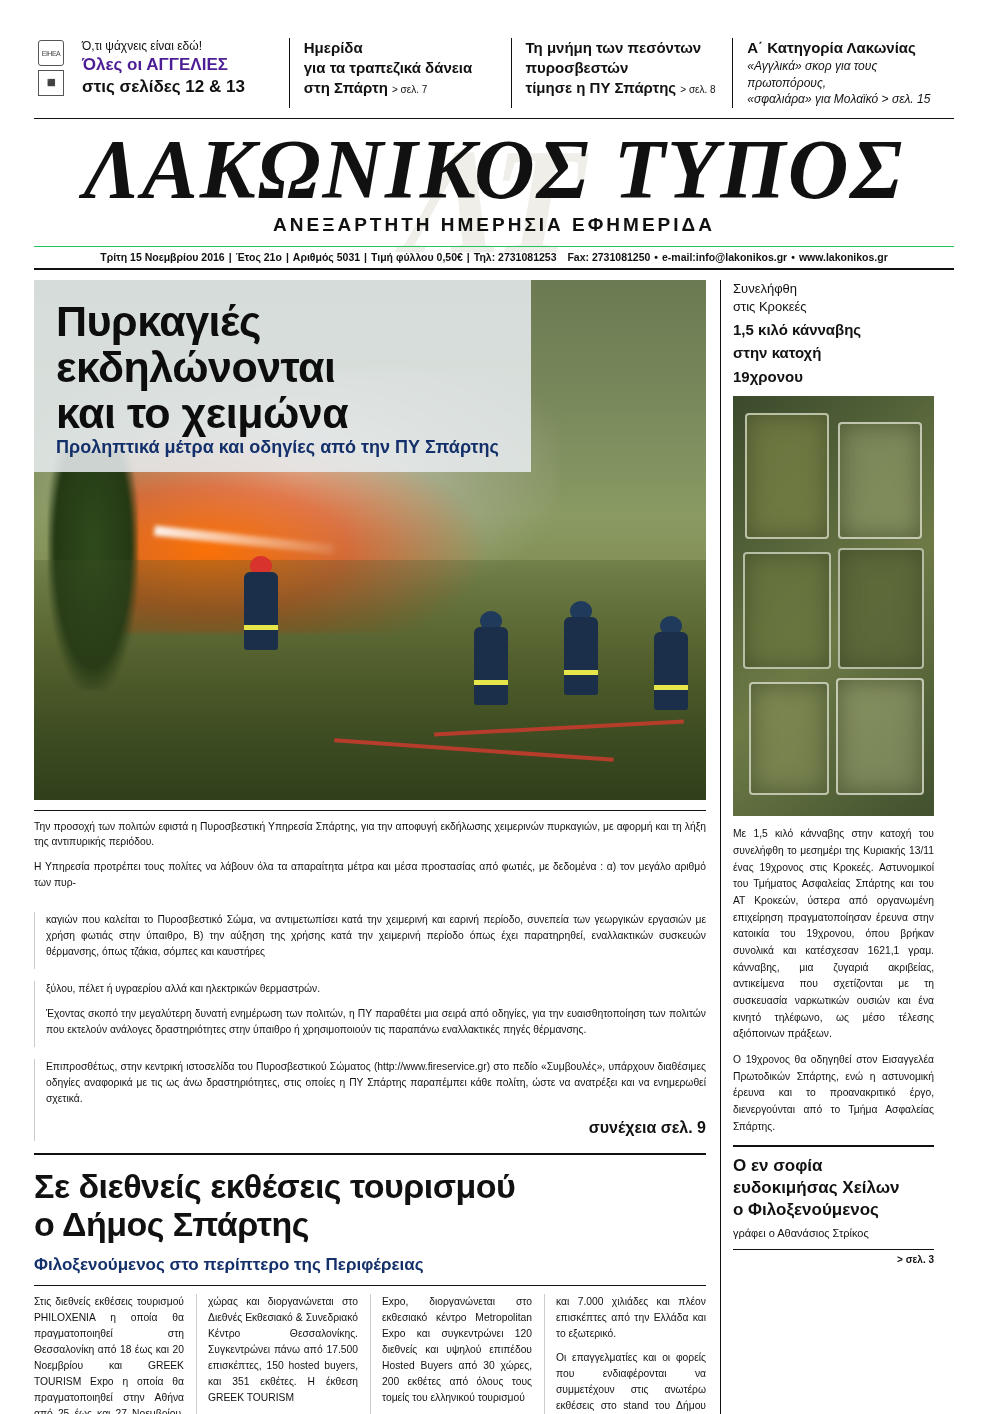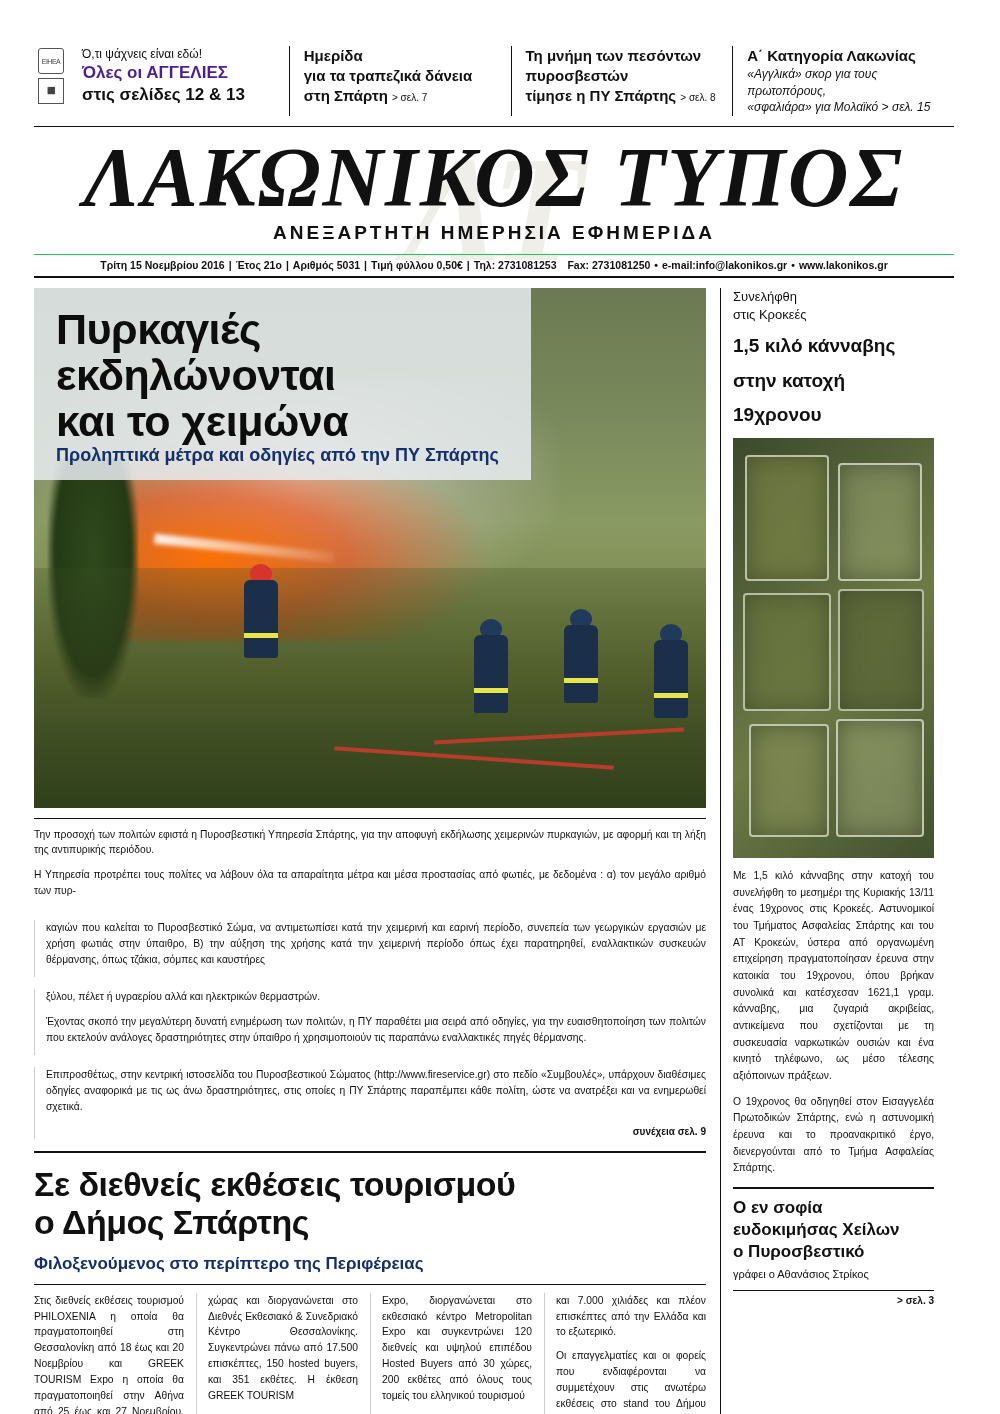--- a/index.html
+++ b/index.html
@@ -4,21 +4,21 @@
 <style>
   * { box-sizing: border-box; }
   html, body { margin:0; padding:0; }
   body {
     width:1000px; height:1414px;
     background:#ffffff;
     font-family:"Liberation Sans", sans-serif;
     color:#111;
     position:relative;
   }
-  .page { position:relative; width:988px; height:1414px; padding:12px 34px; }
+  .page { position:relative; width:988px; height:1414px; padding:4px 34px; }
 
   
   .teaser-bar { display:flex; align-items:stretch; padding-top:34px; gap:0; }
   .teaser-logo {
     width:34px; display:flex; flex-direction:column; align-items:center;
     justify-content:flex-start; gap:4px; padding-top:2px;
   }
   .logo-badge {
     width:26px;height:26px;border:1px solid #555;border-radius:3px;
     font-size:7px;display:flex;align-items:center;justify-content:center;
@@ -124,34 +124,34 @@
 
   
   .lead-body {
     display:flex; gap:12px; margin-top:10px; padding-top:8px;
     border-top:1px solid #111;
     flex-direction:column;
   }
   .lead-body .col { flex:1; font-size:10.3px; line-height:1.55; text-align:justify; }
   .lead-body .col + .col { border-left:1px solid #ccc; padding-left:11px; }
   .lead-body p { margin:0 0 9px 0; }
-  .cont { font-weight:bold; font-size:10px; text-align:right; display:block; }
+  .cont { font-weight:bold; font-size:16px; text-align:right; display:block; }
 
   
   .story2 { margin-top:12px; border-top:2px solid #111; padding-top:12px; }
   .story2 h2 { margin:0; font-size:34px; line-height:1.12; font-weight:bold; letter-spacing:-0.5px; }
   .story2 .sub { margin-top:12px; font-size:17px; color:#14306b; font-weight:bold; }
   .story2 .cols { display:flex; gap:12px; margin-top:10px; padding-top:8px; border-top:1px solid #111; }
   .story2 .col { flex:1; font-size:10.3px; line-height:1.55; text-align:justify; }
   .story2 .col + .col { border-left:1px solid #ccc; padding-left:11px; }
   .story2 .col p { margin:0 0 8px 0; }
 
   
   .rc-kicker { font-size:13px; line-height:1.4; }
-  .rc-head { font-size:19px; font-weight:bold; line-height:1.3; margin-top:10px; }
+  .rc-head { font-size:15px; font-weight:bold; line-height:1.3; margin-top:4px; }
   .rc-photo {
     margin-top:10px; width:100%; height:420px;
     background:linear-gradient(135deg,#3b4a2b,#55633a 30%,#6d7a46 55%,#41502e 100%);
     position:relative; overflow:hidden;
   }
   .bag {
     position:absolute; background:rgba(210,215,205,0.45);
     border:2px solid rgba(240,240,235,0.6); border-radius:4px;
     box-shadow:inset 0 0 24px rgba(60,70,40,0.7);
   }
@@ -324,19 +324,19 @@
       </div>
 
       <div class="rc-body">
         <p>Με 1,5 κιλό κάνναβης στην κατοχή του συνελήφθη το μεσημέρι της Κυριακής 13/11 ένας 19χρονος στις Κροκεές. Αστυνομικοί του Τμήματος Ασφαλείας Σπάρτης και του ΑΤ Κροκεών, ύστερα από οργανωμένη επιχείρηση πραγματοποίησαν έρευνα στην κατοικία του 19χρονου, όπου βρήκαν συνολικά και κατέσχεσαν 1621,1 γραμ. κάνναβης, μια ζυγαριά ακριβείας, αντικείμενα που σχετίζονται με τη συσκευασία ναρκωτικών ουσιών και ένα κινητό τηλέφωνο, ως μέσο τέλεσης αξιόποινων πράξεων.</p>
         <p>Ο 19χρονος θα οδηγηθεί στον Εισαγγελέα Πρωτοδικών Σπάρτης, ενώ η αστυνομική έρευνα και το προανακριτικό έργο, διενεργούνται από το Τμήμα Ασφαλείας Σπάρτης.</p>
       </div>
 
       <div class="rc-foot">
         <h3>Ο εν σοφία</h3>
         <h3>ευδοκιμήσας Χείλων</h3>
-        <h3>ο Πυροσβεστικό</h3>
+        <h3>ο Φιλοξενούμενος</h3>
         <div class="by">γράφει ο Αθανάσιος Στρίκος</div>
         <div class="ref2">&gt; σελ. 3</div>
       </div>
     </div>
   </div>
 </div>
 
 </body></html>

